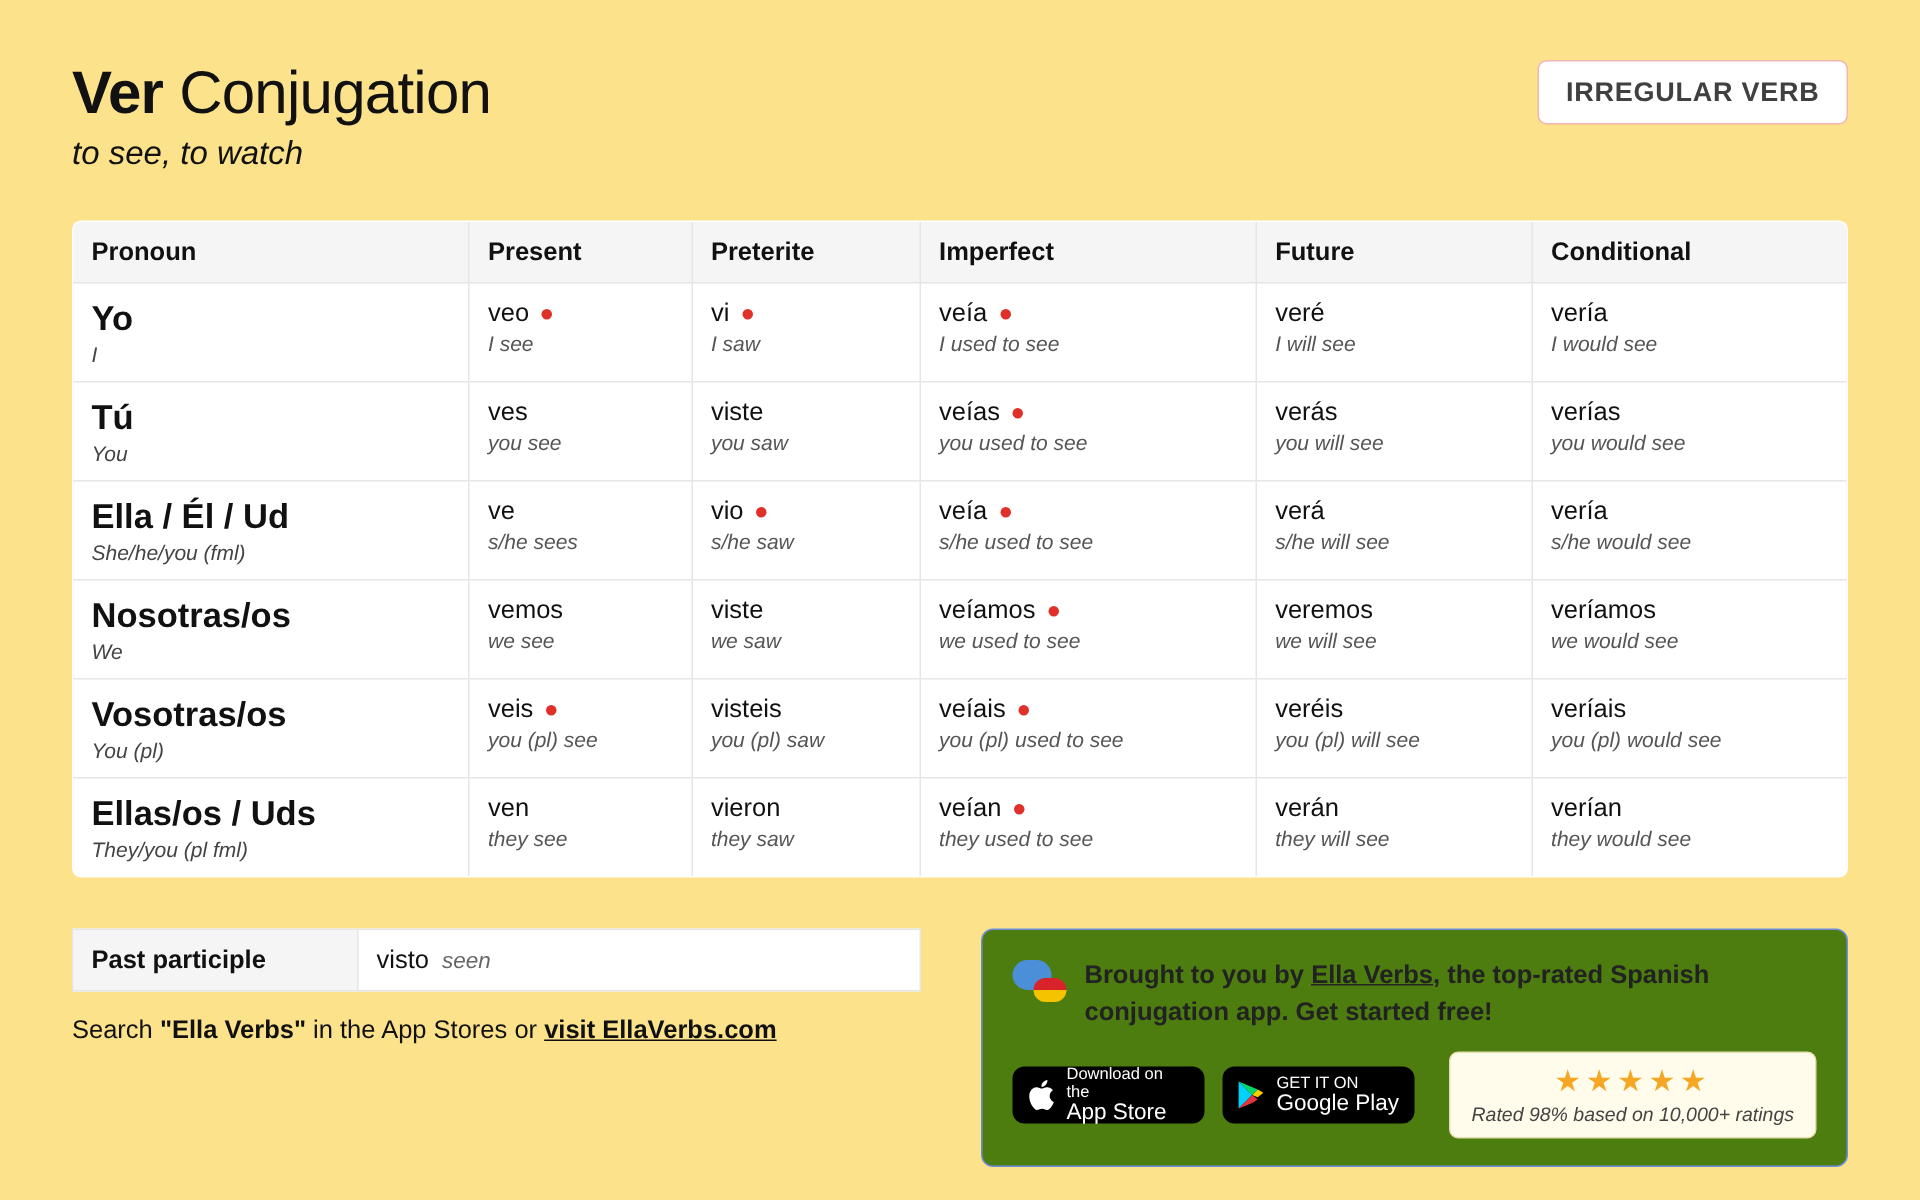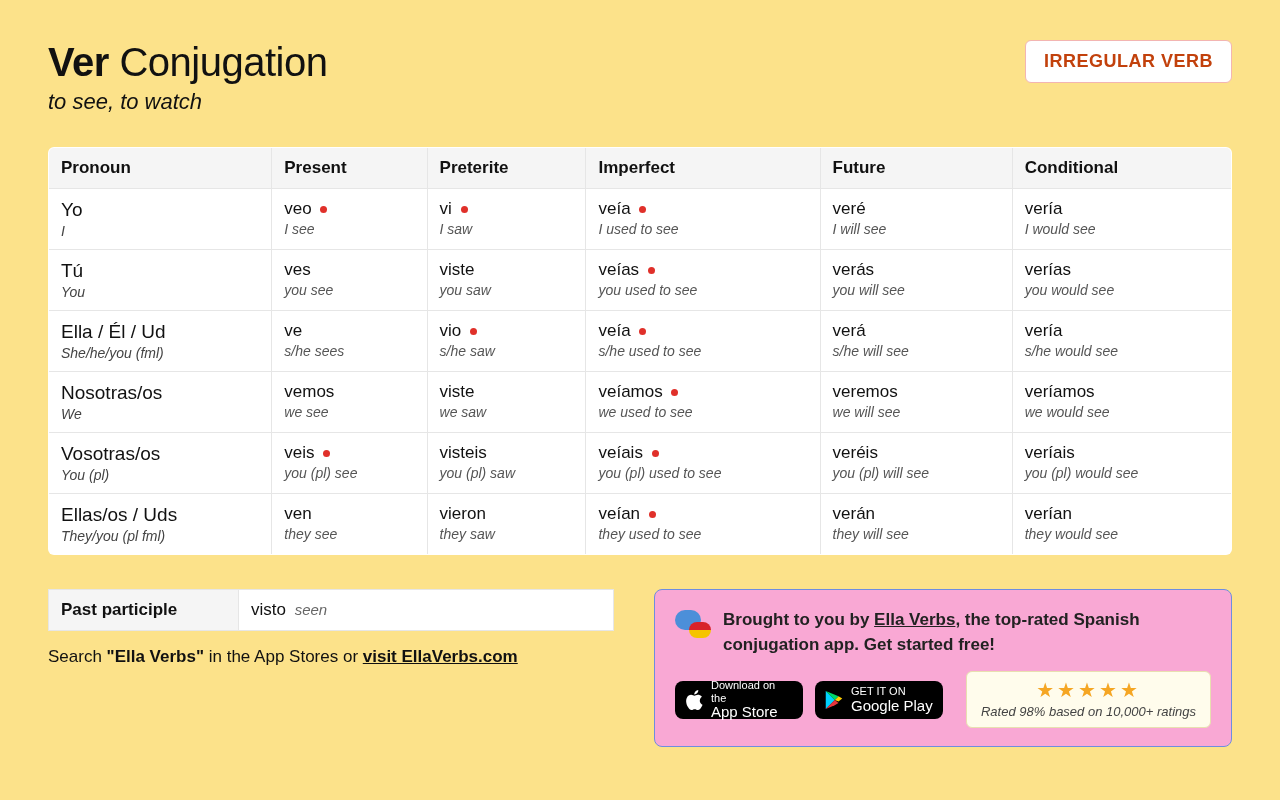--- a/index.html
+++ b/index.html
@@ -15,21 +15,21 @@
     display: flex;
     justify-content: space-between;
     align-items: flex-start;
     margin-bottom: 8px;
   }
   h1 { font-size: 40px; font-weight: 400; letter-spacing: -0.5px; }
   h1 .verb-bold { font-weight: 700; }
   .subtitle { font-style: italic; font-size: 22px; margin-top: 4px; margin-bottom: 24px; }
   .badge {
     background: #fff;
-    color: #c2410c;
+    color: #404040;
     border: 1px solid #f3b5b2;
     border-radius: 6px;
     padding: 10px 18px;
     font-weight: 700;
     font-size: 18px;
     letter-spacing: 0.5px;
   }
   table.conj {
     width: 100%;
     border-collapse: collapse;
@@ -42,21 +42,21 @@
     text-align: left;
     padding: 10px 12px;
     border: 1px solid #e6e6e6;
     vertical-align: top;
   }
   table.conj th {
     background: #f5f5f5;
     font-weight: 600;
     font-size: 17px;
   }
-  .pronoun-main { font-weight: 400; font-size: 19px; }
+  .pronoun-main { font-weight: 700; font-size: 23px; }
   .pronoun-sub { font-style: italic; color: #444; font-size: 14px; margin-top: 2px; }
   .form-main { font-size: 17px; }
   .form-sub { font-style: italic; color: #555; font-size: 14px; margin-top: 2px; }
   .dot { display:inline-block; width:7px; height:7px; background:#e0302a; border-radius:50%; margin-left:4px; vertical-align: middle; }
   .lower-row {
     display: flex;
     gap: 40px;
     margin-top: 34px;
     align-items: flex-start;
   }
@@ -73,21 +73,21 @@
     border: 1px solid #e6e6e6;
     font-size: 17px;
   }
   table.part th { background: #f5f5f5; font-weight: 600; width: 190px; }
   .part-sub { font-style: italic; color: #666; font-size: 15px; margin-left: 4px; margin-top: 41px; }
   .search-line { margin-top: 16px; font-size: 17px; }
   .search-line .bold { font-weight: 700; }
   .search-line a { color: #111; text-decoration: underline; font-weight: 600; }
   .promo {
     flex: 1;
-    background: #f9a8d4;
+    background: #4d7c0f;
     border: 1px solid #6e8de0;
     border-radius: 8px;
     padding: 18px 20px;
   }
   .promo-top { display: flex; gap: 12px; align-items: flex-start; }
   .promo-icon {
     width: 36px; height: 36px; flex-shrink: 0;
     position: relative;
   }
   .promo-icon .bubble1 {

